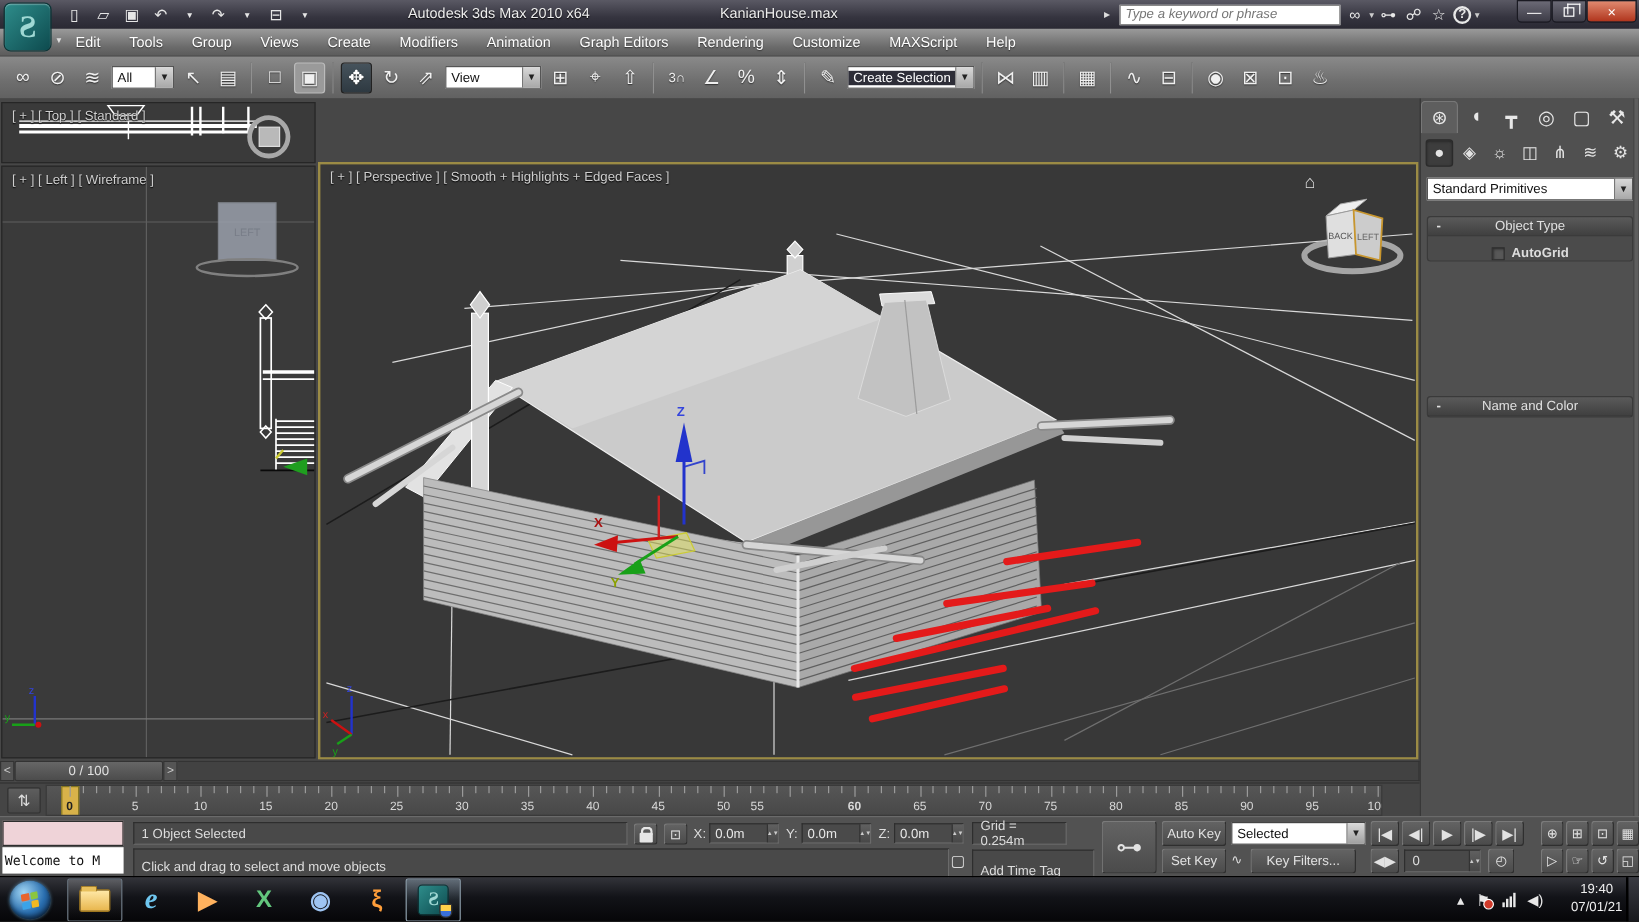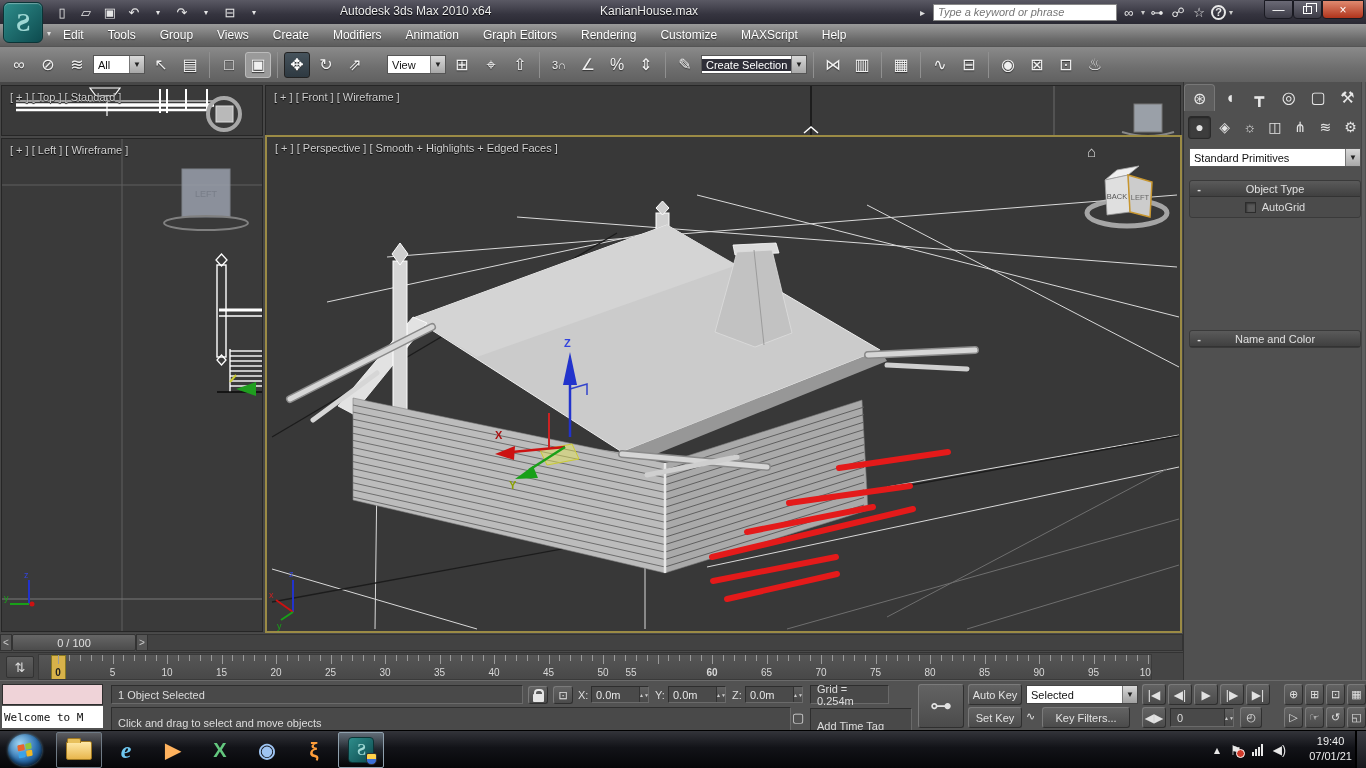--- a/index.html
+++ b/index.html
@@ -63,21 +63,21 @@
   .cp-tab.active{background:#5e5e5e;border:1px solid #777;border-bottom:none;}
   #cp-subcats{position:absolute;left:2px;top:32px;width:178px;height:26px;display:flex;gap:2px;align-items:center;justify-content:space-between;padding:0 2px;}
   .cp-sub{width:23px;height:23px;display:flex;align-items:center;justify-content:center;color:#e4e4e4;font-size:14px;border-radius:3px;}
   .cp-sub.active{background:#3d3d3d;border:1px solid #2a2a2a;box-shadow:inset 0 1px 2px #222;}
   #cp-dropdown{position:absolute;left:5px;top:66px;width:172px;}
   .rollout{position:absolute;left:5px;width:172px;border:1px solid #3a3a3a;border-radius:3px;background:#4b4b4b;}
   .roll-head{height:16px;background:linear-gradient(#5a5a5a,#404040);border-bottom:1px solid #333;display:flex;align-items:center;color:#e0e0e0;font-size:11px;border-radius:3px 3px 0 0;}
   .roll-head .minus{width:18px;text-align:center;font-weight:bold;}
   .roll-head .rtitle{flex:1;text-align:center;padding-right:18px;}
   .cp-btn{height:18px;background:linear-gradient(#606060,#4c4c4c);border:1px solid;border-color:#777 #333 #333 #777;border-radius:3px;color:#ddd;font-size:11px;display:flex;align-items:center;justify-content:center;}
-  #autogrid-row{display:flex;align-items:center;justify-content:center;gap:6px;height:20px;color:#ddd;}
+  #autogrid-row{display:flex;align-items:flex-end;justify-content:center;gap:6px;height:20px;color:#ddd;font-weight:bold;}
   #autogrid-box{width:11px;height:11px;border:1px solid #2c2c2c;background:#585858;box-shadow:inset 1px 1px 2px #333;}
   #objgrid{display:grid;grid-template-columns:1fr 1fr;gap:4px 6px;padding:2px 8px 8px 8px;}
   #namerow{display:flex;align-items:center;gap:5px;padding:6px 8px 8px 10px;}
   #namefield{flex:1;height:18px;background:#3f3f3f;border:1px solid #2b2b2b;box-shadow:inset 1px 1px 2px #2a2a2a;color:#e8e8e8;display:flex;align-items:center;padding:0 4px;font-size:11px;}
   #swatch{width:16px;height:17px;border:1px solid #222;background:var(--swatch);}
   #cp-scroll{position:absolute;right:1px;top:0;width:4px;height:598px;background:#5e5e5e;border-left:1px solid #444;}
 
   
   #timeslider{position:absolute;left:0;top:633px;width:1183px;height:19px;background:#4a4a4a;display:flex;align-items:center;}
   .ts-arrow{width:12px;height:17px;display:flex;align-items:center;justify-content:center;background:#555;border:1px solid #333;color:#ccc;font-size:10px;}
@@ -199,21 +199,21 @@
       </div>
       <div class="tb-btn">↖</div>
       <div class="tb-btn">▤</div>
       <div class="tb-sep"></div>
       <div class="tb-btn">□</div>
       <div class="tb-btn lit">▣</div>
       <div class="tb-sep"></div>
       <div class="tb-btn active">✥</div>
       <div class="tb-btn">↻</div>
       <div class="tb-btn">⇗</div>
-      <div class="combo" style="width: 59px; margin-left: 16px;">
+      <div class="combo" style="width: 80px;">
         <span class="val">View</span>
         <span class="arr">▼</span>
       </div>
       <div class="tb-btn">⊞</div>
       <div class="tb-btn">⌖</div>
       <div class="tb-btn">⇧</div>
       <div class="tb-sep"></div>
       <div class="tb-btn" style="font-size: 11px;">3∩</div>
       <div class="tb-btn">∠</div>
       <div class="tb-btn">%</div>
@@ -251,30 +251,20 @@
         <line x1="165" y1="3" x2="165" y2="27" stroke="#fff" stroke-width="2"></line>
         <line x1="184" y1="3" x2="184" y2="25" stroke="#fff" stroke-width="2"></line>
         <line x1="205" y1="3" x2="205" y2="25" stroke="#fff" stroke-width="2"></line>
         <line x1="105" y1="12" x2="105" y2="30" stroke="#fff" stroke-width="1.2"></line>
         <circle cx="222" cy="28" r="16" fill="none" stroke="#a8a8a8" stroke-width="4"></circle>
         <rect x="214" y="20" width="17" height="16" fill="#b9b9b9" stroke="#ddd"></rect>
       </svg>
       <span class="vp-label">[ + ] [ Top ] [ Standard ]</span>
     </div>
 
-    <div id="vp-front">
-      <svg class="vpsvg" width="914" height="49" viewBox="0 0 914 49">
-        <line x1="545" y1="0" x2="545" y2="49" stroke="#141414" stroke-width="1.5"></line>
-        <polyline points="538,47 545,41 552,47" fill="none" stroke="#fff" stroke-width="1.5"></polyline>
-        <line x1="788" y1="0" x2="788" y2="49" stroke="#6a6a6a" stroke-width="1"></line>
-        <rect x="868" y="18" width="28" height="28" fill="#9aa0a8" stroke="#777"></rect>
-        <path d="M 856 46 Q 882 54 908 46" fill="none" stroke="#888" stroke-width="2"></path>
-      </svg>
-      <span class="vp-label">[ + ] [ Front ] [ Wireframe ]</span>
-    </div>
 
     <div id="vp-left">
       <svg class="vpsvg" width="260" height="492" viewBox="0 0 260 492">
         <line x1="0" y1="46" x2="260" y2="46" stroke="#5e5e5e"></line>
         <line x1="120" y1="0" x2="120" y2="492" stroke="#5e5e5e"></line>
         <line x1="0" y1="460" x2="260" y2="460" stroke="#787878"></line>
         <rect x="180" y="30" width="48" height="48" fill="#9aa0ac" opacity="0.85" stroke="#8a8f98"></rect>
         <text x="204" y="58" font-size="9" fill="#787d88" text-anchor="middle">LEFT</text>
         <ellipse cx="204" cy="84" rx="42" ry="7" fill="none" stroke="#808080" stroke-width="2"></ellipse>
         <g>

